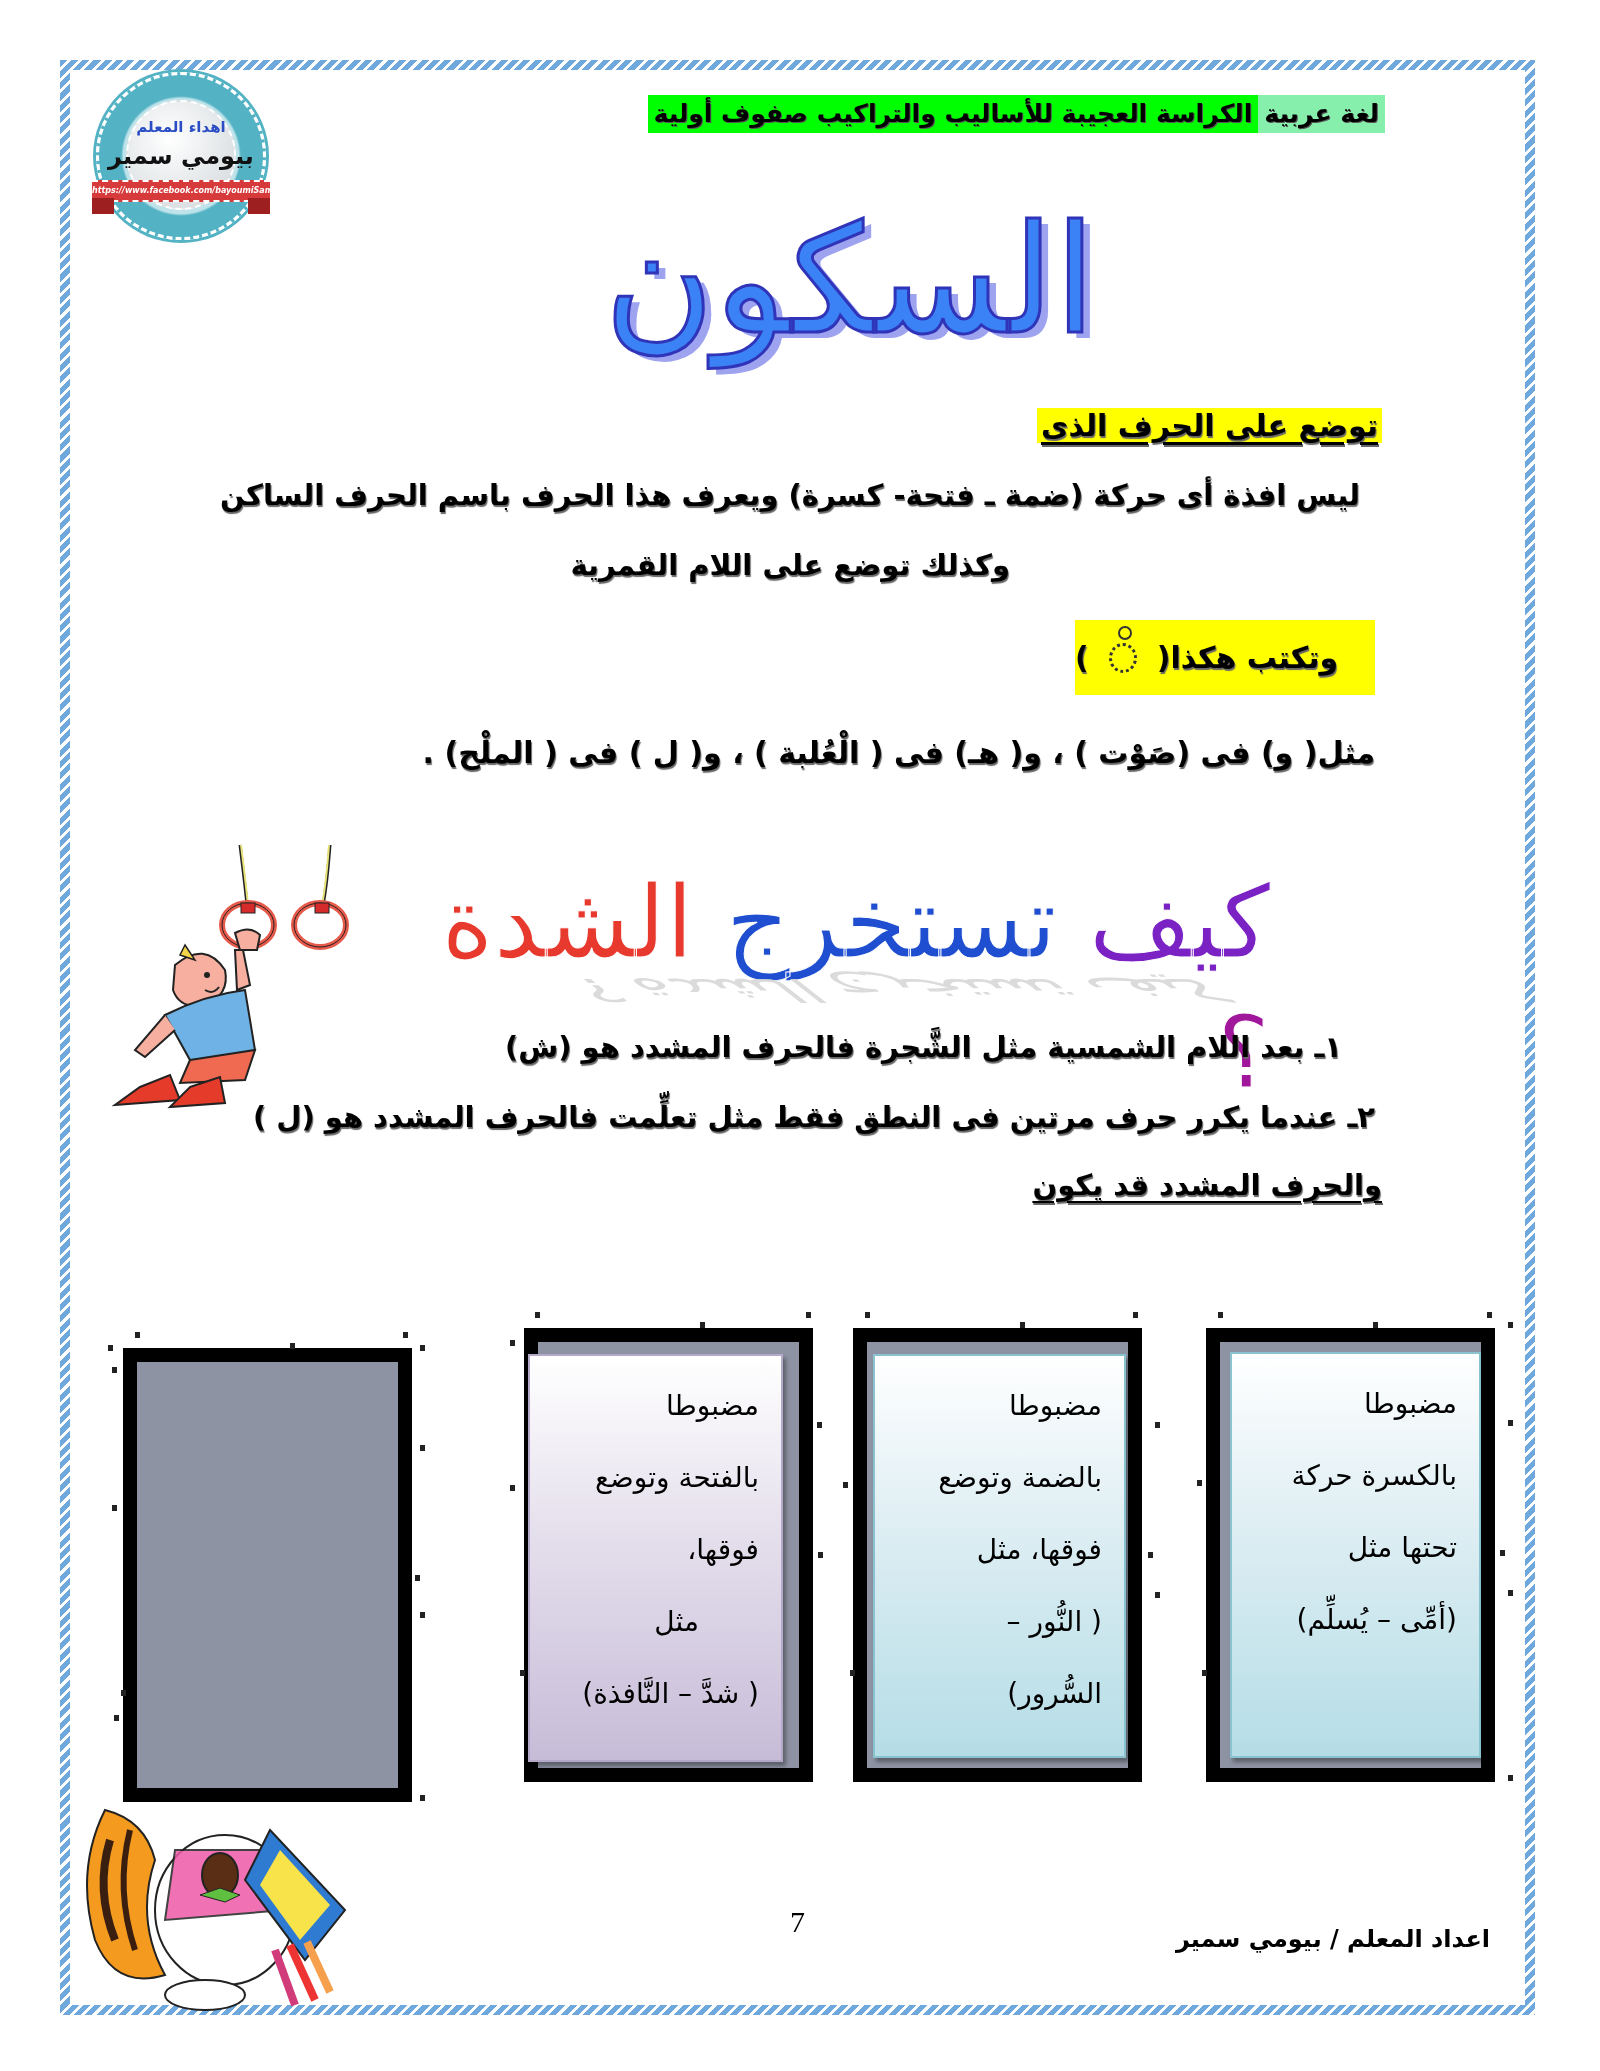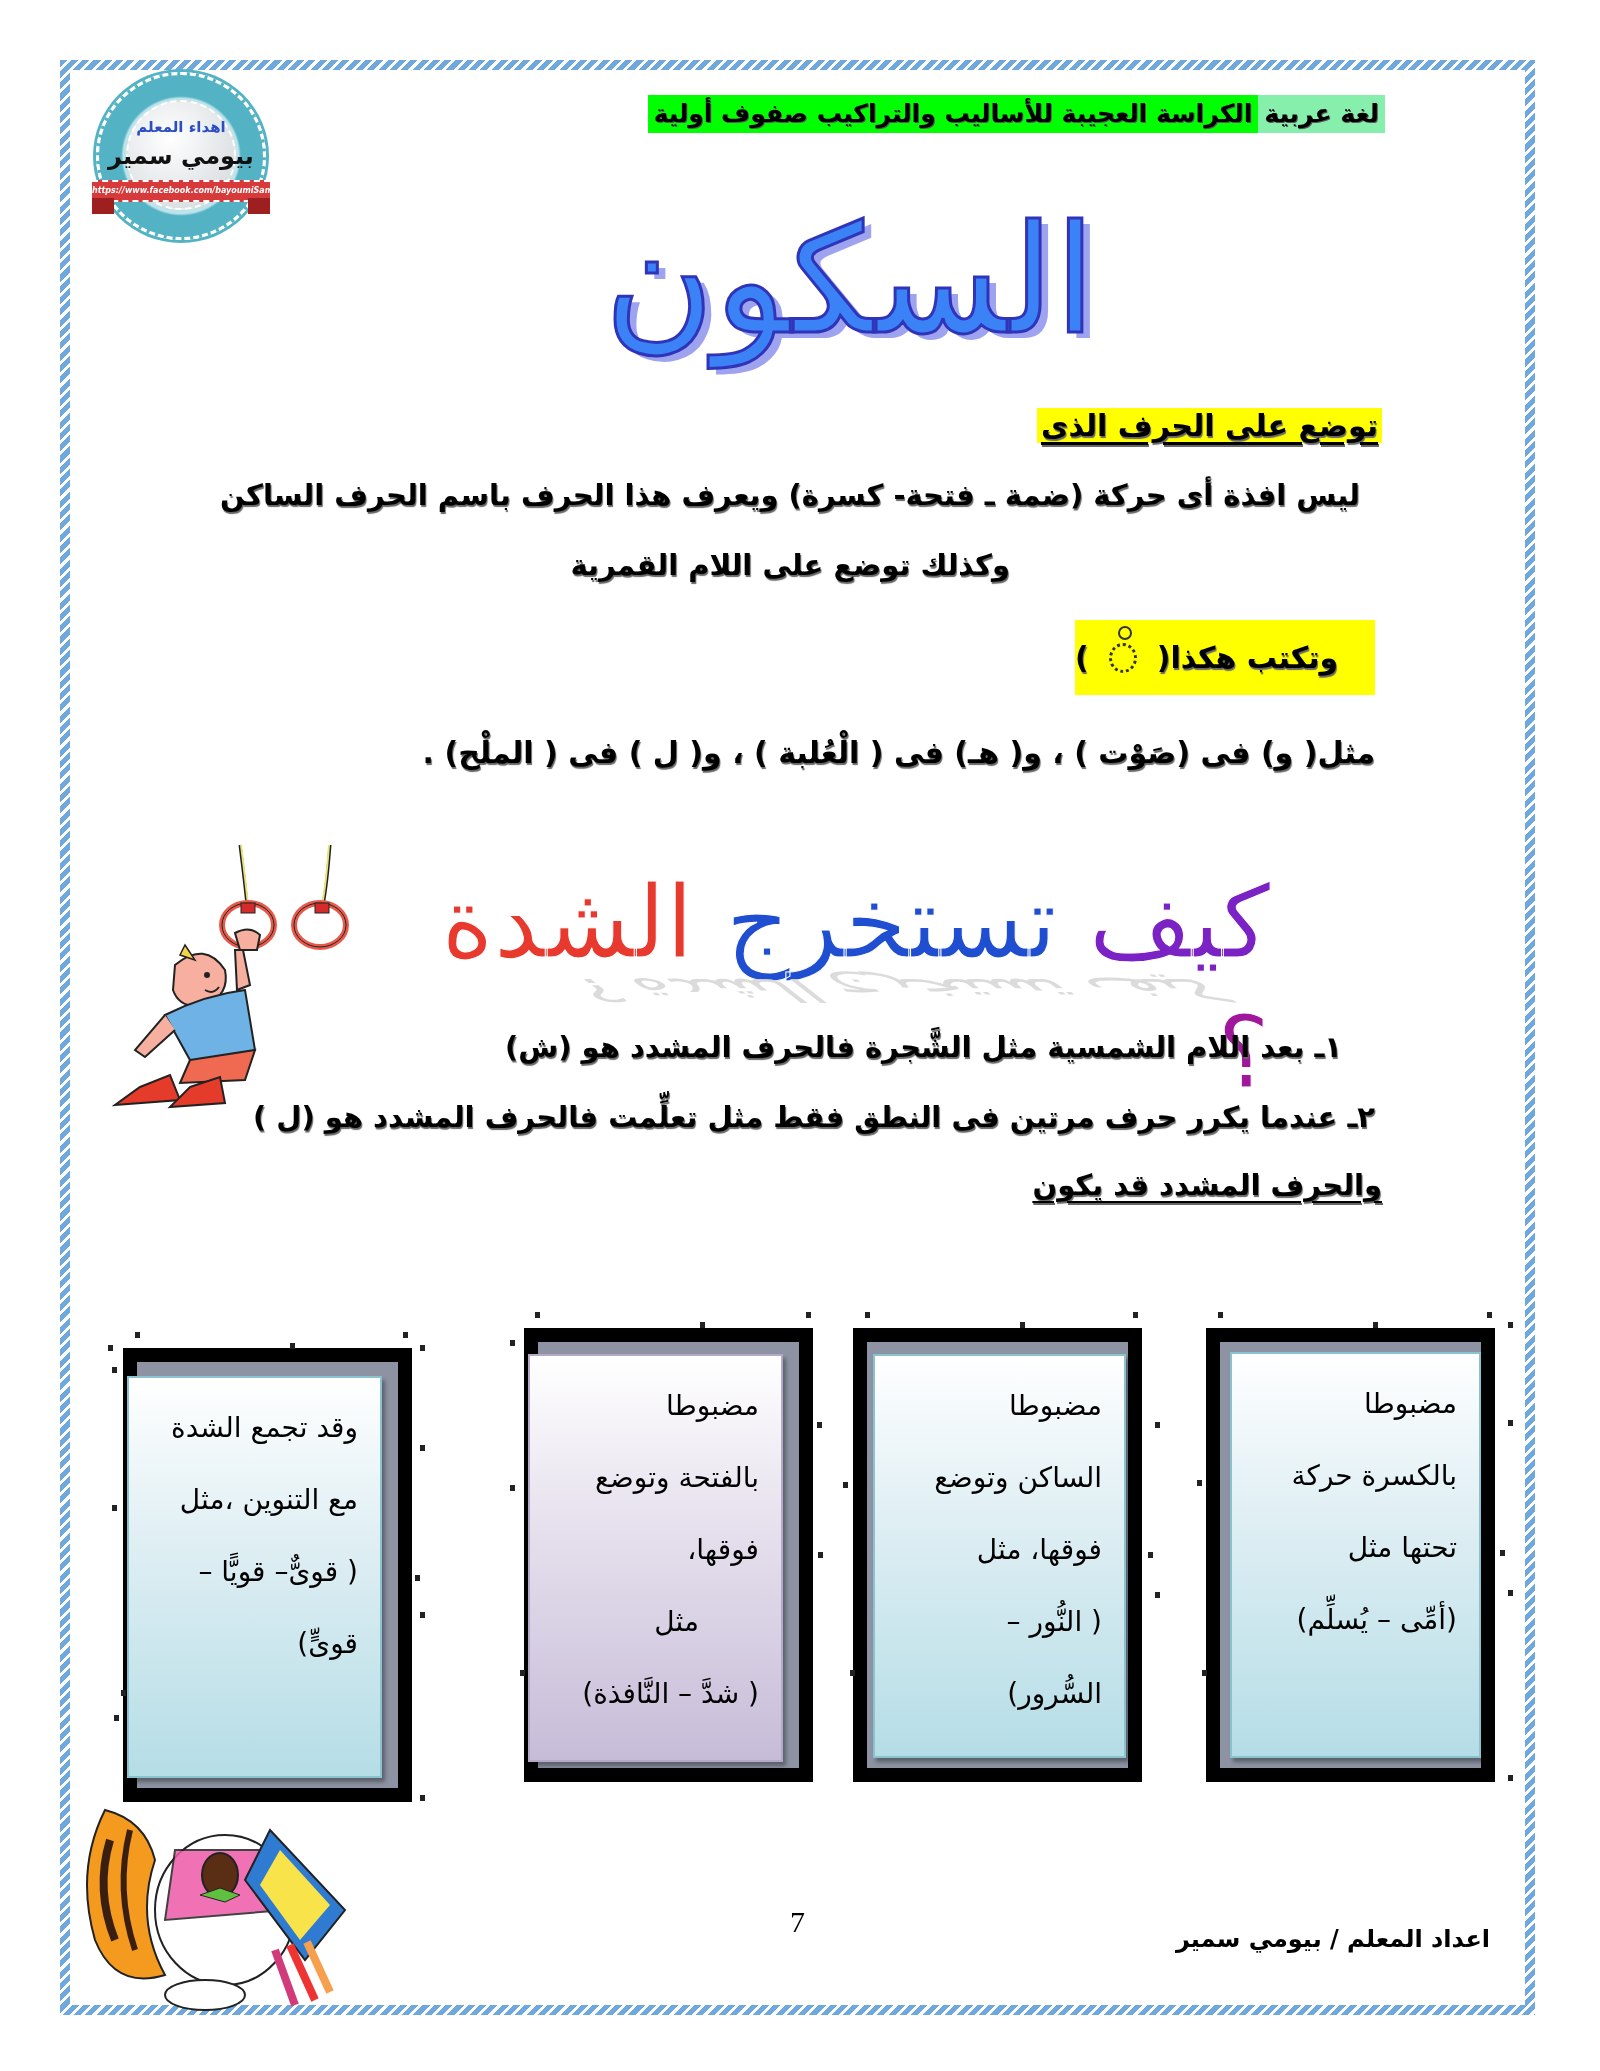--- a/index.html
+++ b/index.html
@@ -186,21 +186,21 @@
     <div>بالكسرة حركة</div>
     <div>تحتها مثل</div>
     <div>(أمِّى – يُسلِّم)</div>
   </div>
 </div>
 
 <div class="card" style="left:855px;top:1330px">
   <div class="card-mid"></div>
   <div class="card-inner inner-blue" style="left:18px;top:24px;right:14px;bottom:22px">
     <div>مضبوطا</div>
-    <div>الساكن وتوضع</div>
+    <div>بالضمة وتوضع</div>
     <div>فوقها، مثل</div>
     <div>( النُّور –</div>
     <div>السُّرور)</div>
   </div>
 </div>
 
 <div class="card" style="left:526px;top:1330px">
   <div class="card-mid"></div>
   <div class="card-inner inner-purple" style="left:2px;top:24px;right:28px;bottom:18px">
     <div>مضبوطا</div>
@@ -222,26 +222,20 @@
   <path d="M195 60 L270 140 L230 190 L170 110 Z" fill="#2f7bd1" stroke="#222" stroke-width="2"></path>
   <path d="M205 80 L255 135 L225 170 L185 115 Z" fill="#f9e34a"></path>
   <path d="M215 175 L240 230" stroke="#e33" stroke-width="8"></path>
   <path d="M232 172 L255 222" stroke="#f6a04d" stroke-width="8"></path>
   <path d="M200 180 L220 235" stroke="#d13b7a" stroke-width="8"></path>
   <ellipse cx="130" cy="225" rx="40" ry="15" fill="#fff" stroke="#222" stroke-width="2"></ellipse>
 </svg>
 
 <div class="card" style="left:125px;top:1350px">
   <div class="card-mid"></div>
-  <div class="card-inner inner-blue" style="left:2px;top:26px;right:28px;bottom:22px">
-    <div>وقد تجمع الشدة</div>
-    <div>مع التنوين ،مثل</div>
-    <div>( قوىٌّ– قويًّا –</div>
-    <div>قوىٍّ)</div>
-  </div>
 </div>
 
 <div class="dot" style="left:1218px;top:1312px"></div>
 <div class="dot" style="left:1373px;top:1322px"></div>
 <div class="dot" style="left:1487px;top:1312px"></div>
 <div class="dot" style="left:1508px;top:1322px"></div>
 <div class="dot" style="left:1508px;top:1420px"></div>
 <div class="dot" style="left:1197px;top:1480px"></div>
 <div class="dot" style="left:1500px;top:1550px"></div>
 <div class="dot" style="left:1508px;top:1590px"></div>

